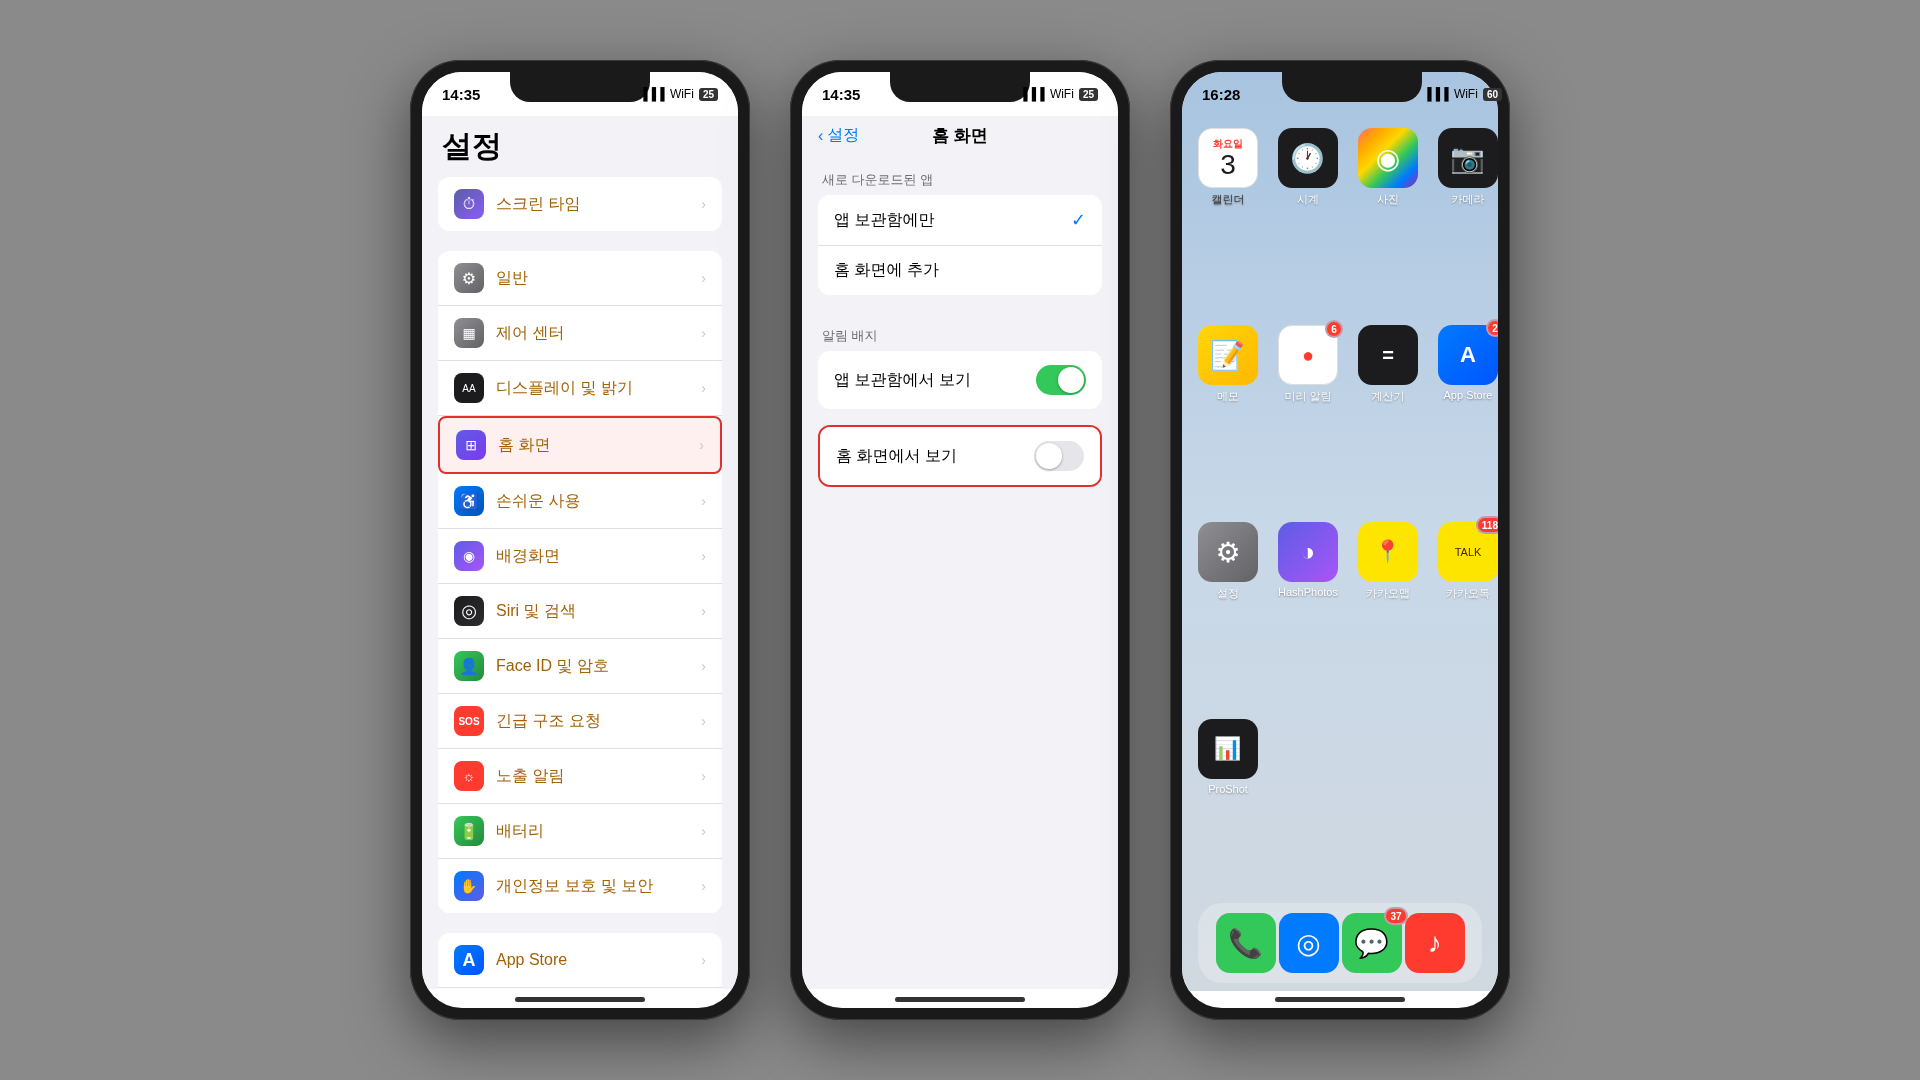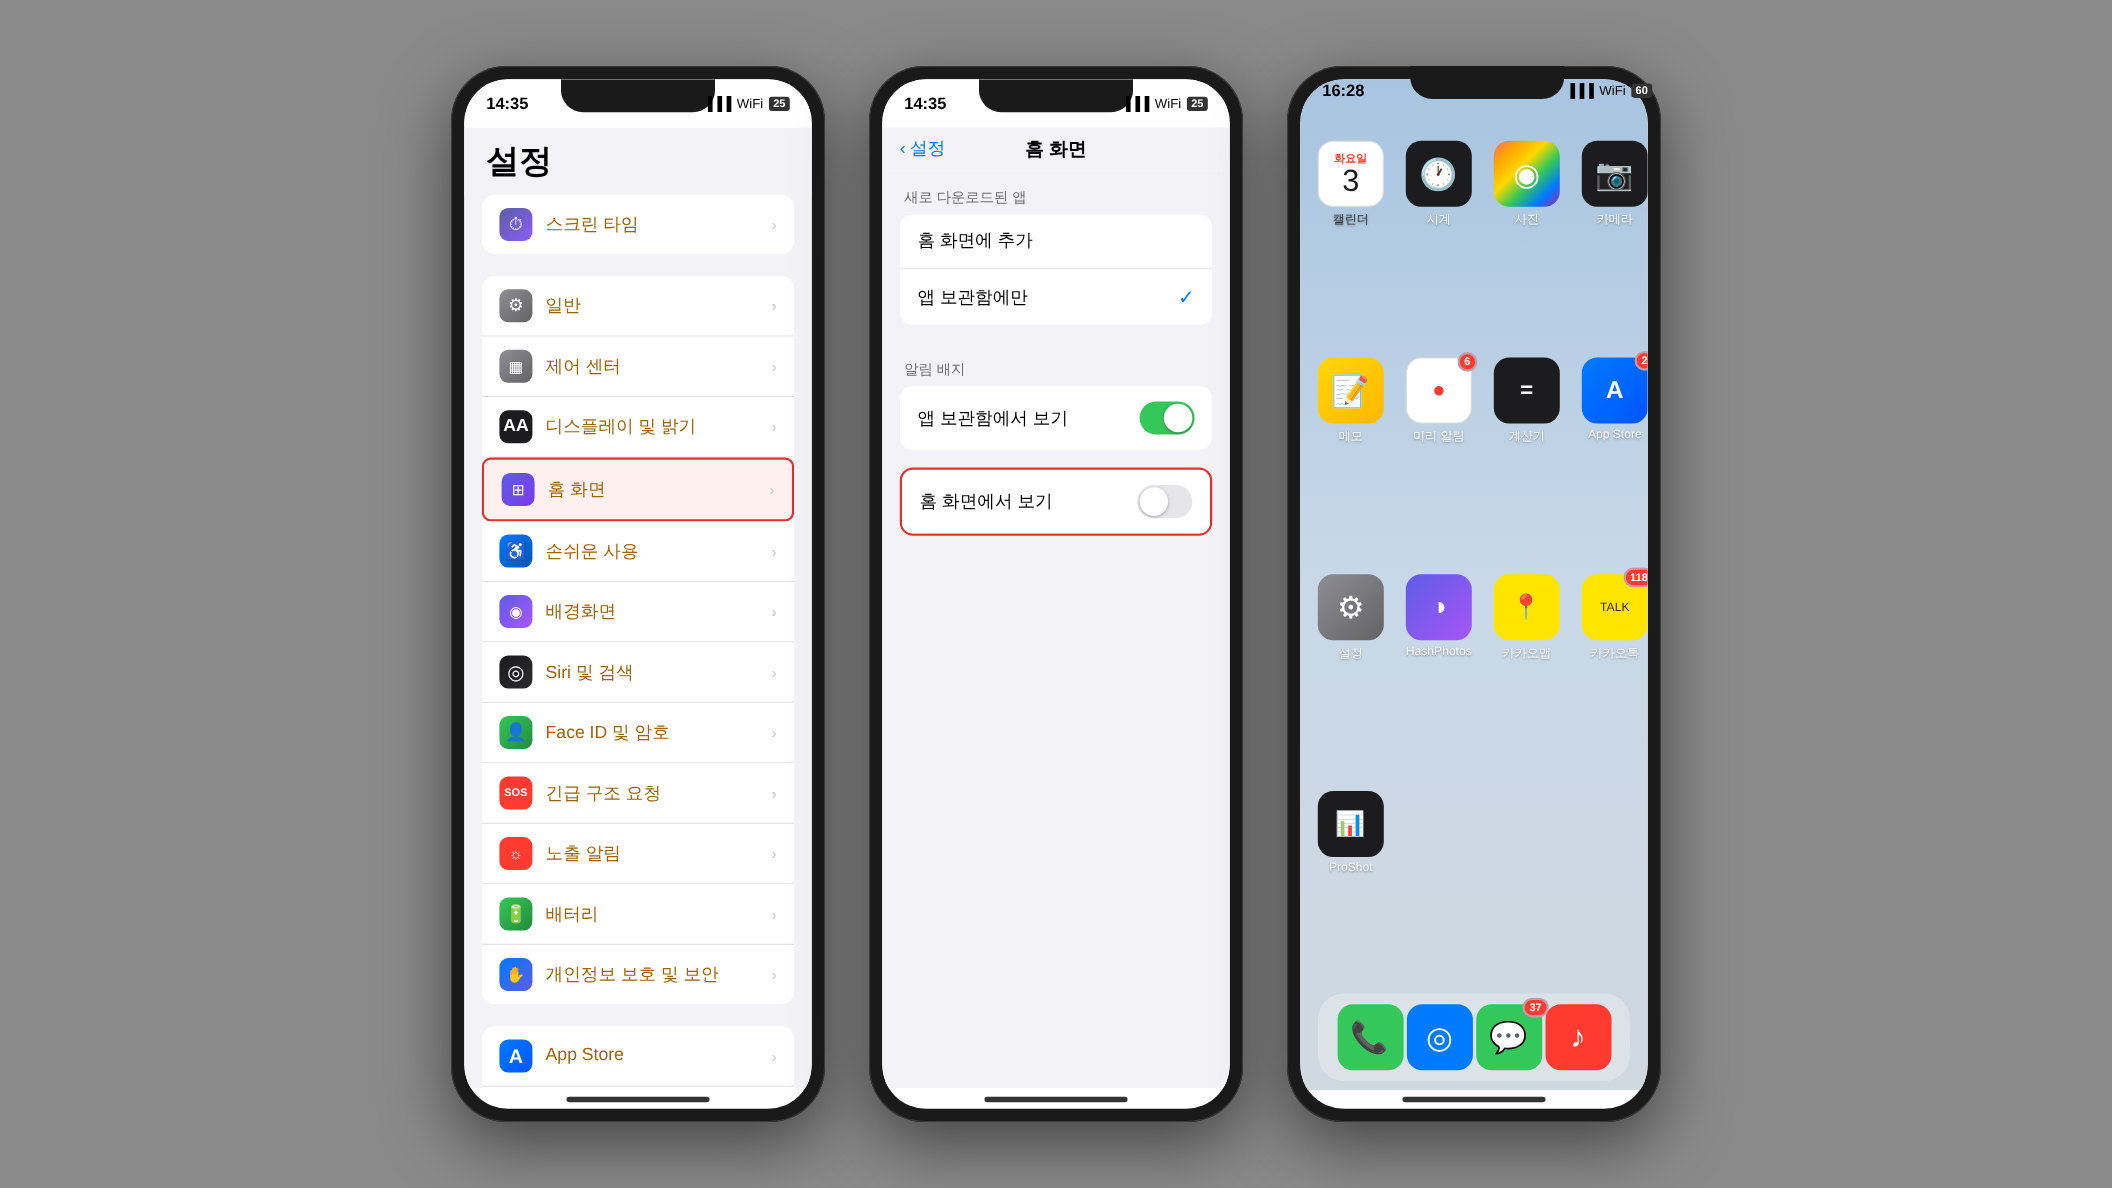--- a/index.html
+++ b/index.html
@@ -368,21 +368,21 @@
           </div>
           <div class="settings-row">
             <div class="settings-icon ic-control">
                 <span style="font-size:14px">▦</span>
               </div>
             <span class="settings-label">제어 센터</span>
             <span class="settings-chevron">›</span>
           </div>
           <div class="settings-row">
             <div class="settings-icon" style="background:#1c1c1e">
-                <span style="font-size:16px;font-weight:700">AA</span>
+                <span style="font-size:10px;font-weight:400">AA</span>
               </div>
             <span class="settings-label">디스플레이 및 밝기</span>
             <span class="settings-chevron">›</span>
           </div>
           <div class="settings-row highlighted">
             <div class="settings-icon ic-homescreen">
                 <span style="font-size:14px">⊞</span>
               </div>
             <span class="settings-label">홈 화면</span>
             <span class="settings-chevron">›</span>
@@ -479,25 +479,25 @@
       <div class="nav-back">
         <span>‹</span>
         <span>설정</span>
       </div>
       <span class="nav-title">홈 화면</span>
     </div>
     <div class="home-settings-content">
       <div class="section-label">새로 다운로드된 앱</div>
       <div class="card-section">
         <div class="toggle-row">
-          <span class="toggle-label">홈 화면에 추가</span>
-        </div>
-        <div class="toggle-row">
           <span class="toggle-label">앱 보관함에만</span>
           <span class="checkmark">✓</span>
+        </div>
+        <div class="toggle-row">
+          <span class="toggle-label">홈 화면에 추가</span>
         </div>
       </div>
       <div class="section-label">알림 배지</div>
       <div class="card-section">
         <div class="toggle-row">
           <span class="toggle-label">앱 보관함에서 보기</span>
           <div class="toggle-switch on">
             <div class="toggle-thumb"></div>
           </div>
         </div>
@@ -510,21 +510,21 @@
           </div>
         </div>
       </div>
     </div>
     <div class="home-bar"></div>
   </div>
 </div>
 
 <div class="phone">
   <div class="phone-screen">
-    <div class="notch-area" style="background:transparent;position:absolute;top:0;left:12px;right:12px;z-index:10;border-radius:40px 40px 0 0;">
+    <div class="notch-area" style="background:transparent;position:absolute;top:12px;left:12px;right:12px;z-index:10;border-radius:40px 40px 0 0;">
       <div class="notch" style="background:#1a1a1a;"></div>
       <span class="status-time" style="color:black">16:28</span>
       <div class="status-icons" style="color:black">
         <span>▐▐▐</span>
         <span>WiFi</span>
         <span class="battery-badge">60</span>
       </div>
     </div>
     <div class="homescreen" style="padding-top:56px;">
       <div class="app-grid">

